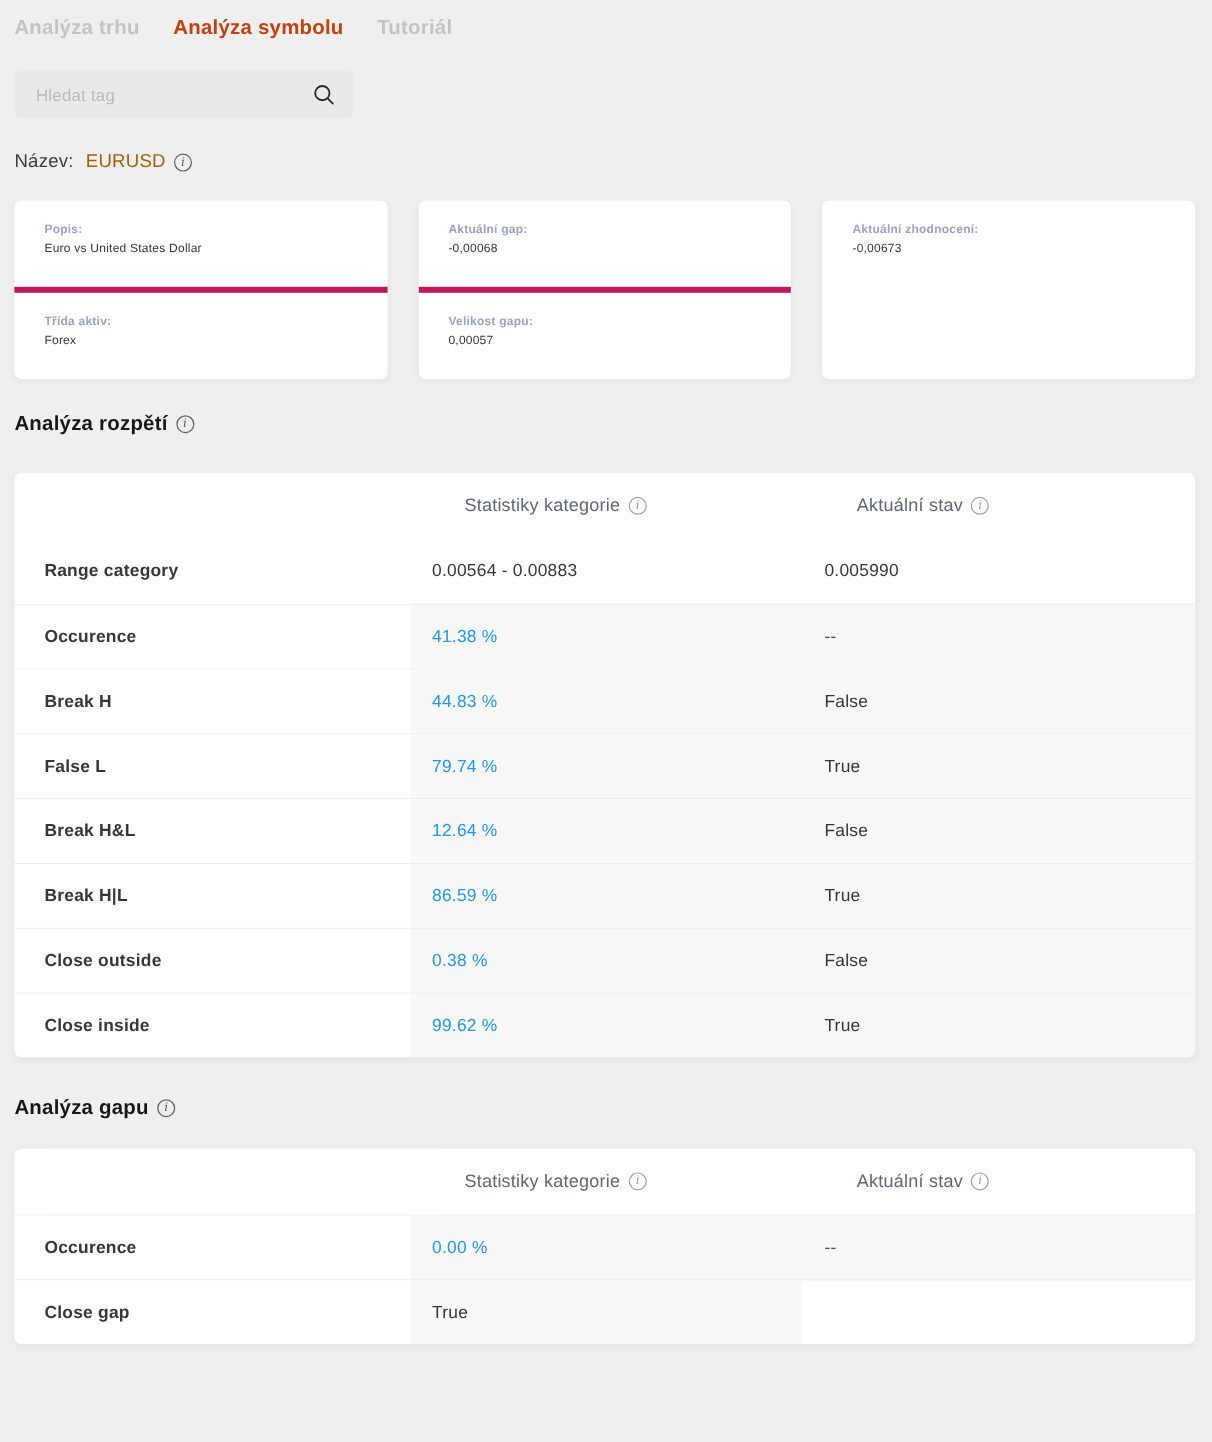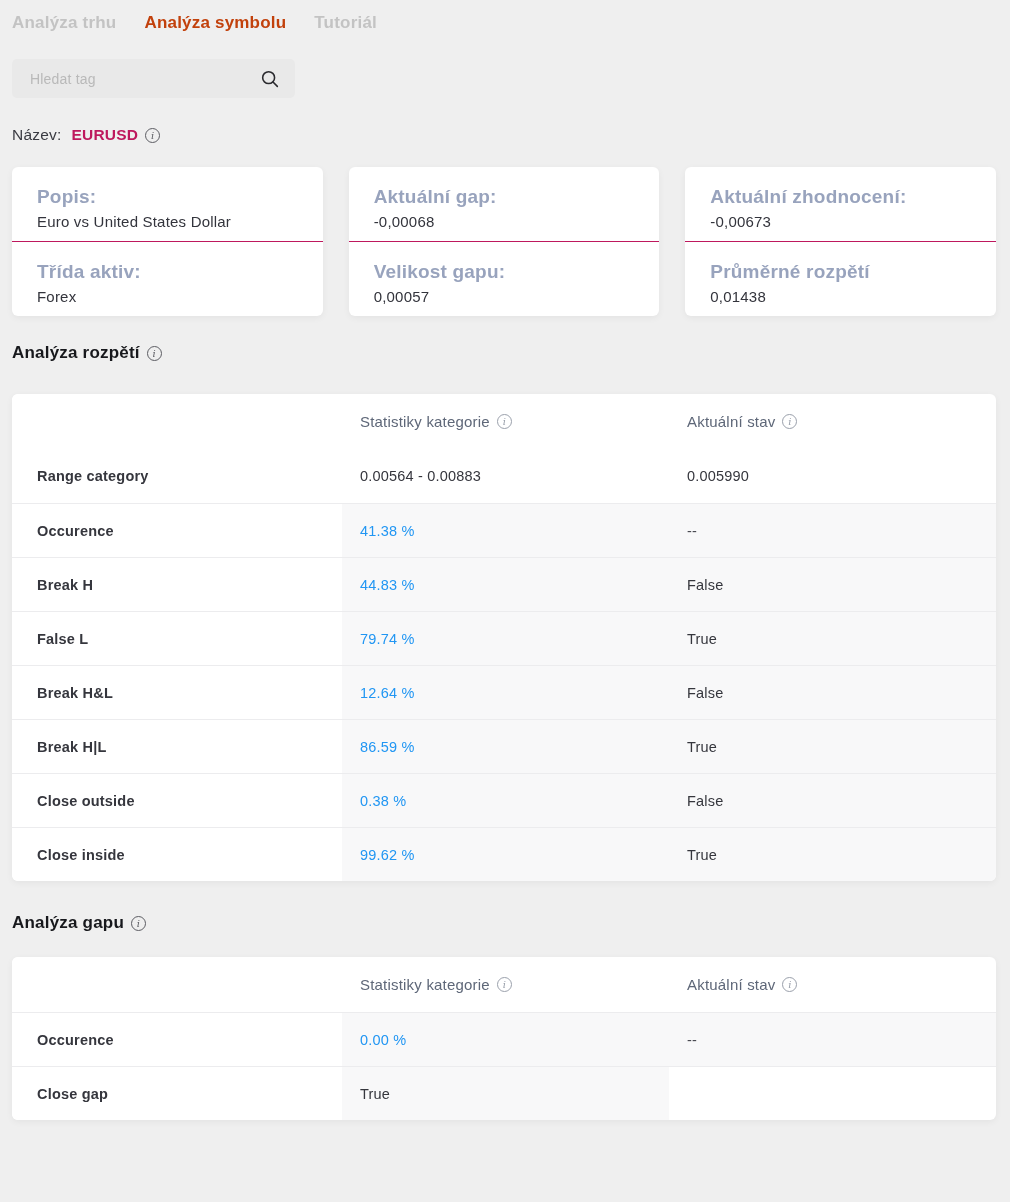--- a/index.html
+++ b/index.html
@@ -31,21 +31,21 @@
     flex: 1; border: none; outline: none; background: transparent;
     font-family: "Liberation Sans", sans-serif;
     font-size: 14px; color: #55565c; letter-spacing: 0.2px;
   }
   .search-input::placeholder { color: #b9b9b9; }
   .search-icon { width: 22px; height: 22px; display: block; }
 
   
   .name-row { margin-top: 28px; display: flex; align-items: center; font-size: 15.5px; }
   .name-label { color: #3a3b42; font-weight: 500; margin-right: 10px; }
-  .name-value { color: #be185d; font-weight: 700; }
+  .name-value { color: #a16207; font-weight: 400; }
 
   
   .info {
     display: inline-flex; align-items: center; justify-content: center;
     width: 15px; height: 15px;
     border: 1.3px solid #5c5d63; border-radius: 50%;
     color: #5c5d63;
     font-family: "DejaVu Serif", serif;
     font-size: 10px; font-style: italic; font-weight: 500;
     margin-left: 7px; flex: 0 0 auto;
@@ -57,41 +57,41 @@
     margin-top: 23px;
     display: grid; grid-template-columns: repeat(3, 1fr); gap: 26px;
   }
   .card {
     background: #ffffff; border-radius: 6px;
     box-shadow: 0 2px 7px rgba(0,0,0,0.05);
     height: 149px;
     display: flex; flex-direction: column;
   }
   .card-section { flex: 1; padding: 19px 18px 0 25px; }
-  .card-section + .card-section { border-top: 1px solid #be185d; }
-  .card-label { font-size: 19px; font-weight: 600; color: #98a3bd; }
-  .card-value { font-size: 15px; color: #33343c; margin-top: 5px; }
+  .card-section + .card-section { border-top: 5px solid #be185d; }
+  .card-label { font-size: 10px; font-weight: 600; color: #98a3bd; }
+  .card-value { font-size: 10px; color: #33343c; margin-top: 5px; }
 
   
   .section-heading {
     margin-top: 27px; display: flex; align-items: center;
     font-size: 17px; font-weight: 700; color: #17181c;
   }
   .section-heading.second { margin-top: 32px; }
 
   
   .table-card {
     margin-top: 31px;
     background: #ffffff; border-radius: 6px;
     box-shadow: 0 2px 7px rgba(0,0,0,0.05);
     overflow: hidden;
   }
   .table-card.second { margin-top: 24px; }
   .trow { display: grid; grid-template-columns: 330px 327px 1fr; height: 54px; }
-  .trow.head { height: 55px; }
+  .trow.head { height: 55px; margin-left: 27px; }
   .trow + .trow:not(.after-head) { border-top: 1px solid #ececee; }
   .tcell { display: flex; align-items: center; font-size: 14.5px; color: #35363d; }
   .tcell.c1 { padding-left: 25px; background: #ffffff; font-weight: bold; }
   .tcell.c2, .tcell.c3 { padding-left: 18px; }
   .trow.shaded .c2, .trow.shaded .c3 { background: #f8f8f9; }
   .thead-cell { font-size: 15px; color: #5e6778; font-weight: 500; display: flex; align-items: center; }
   .blue { color: #2196f3; }
   .dash { color: #4a4b52; }
 </style>
 </head>
@@ -138,24 +138,20 @@
       <div class="card-section">
         <div class="card-label">Velikost gapu:</div>
         <div class="card-value">0,00057</div>
       </div>
     </div>
     <div class="card">
       <div class="card-section">
         <div class="card-label">Aktuální zhodnocení:</div>
         <div class="card-value">-0,00673</div>
       </div>
-      <div class="card-section">
-        <div class="card-label">Průměrné rozpětí</div>
-        <div class="card-value">0,01438</div>
-      </div>
     </div>
   </div>
 
   <div class="section-heading">
     <span>Analýza rozpětí</span>
     <span class="info">i</span>
   </div>
 
   <div class="table-card">
     <div class="trow head">

